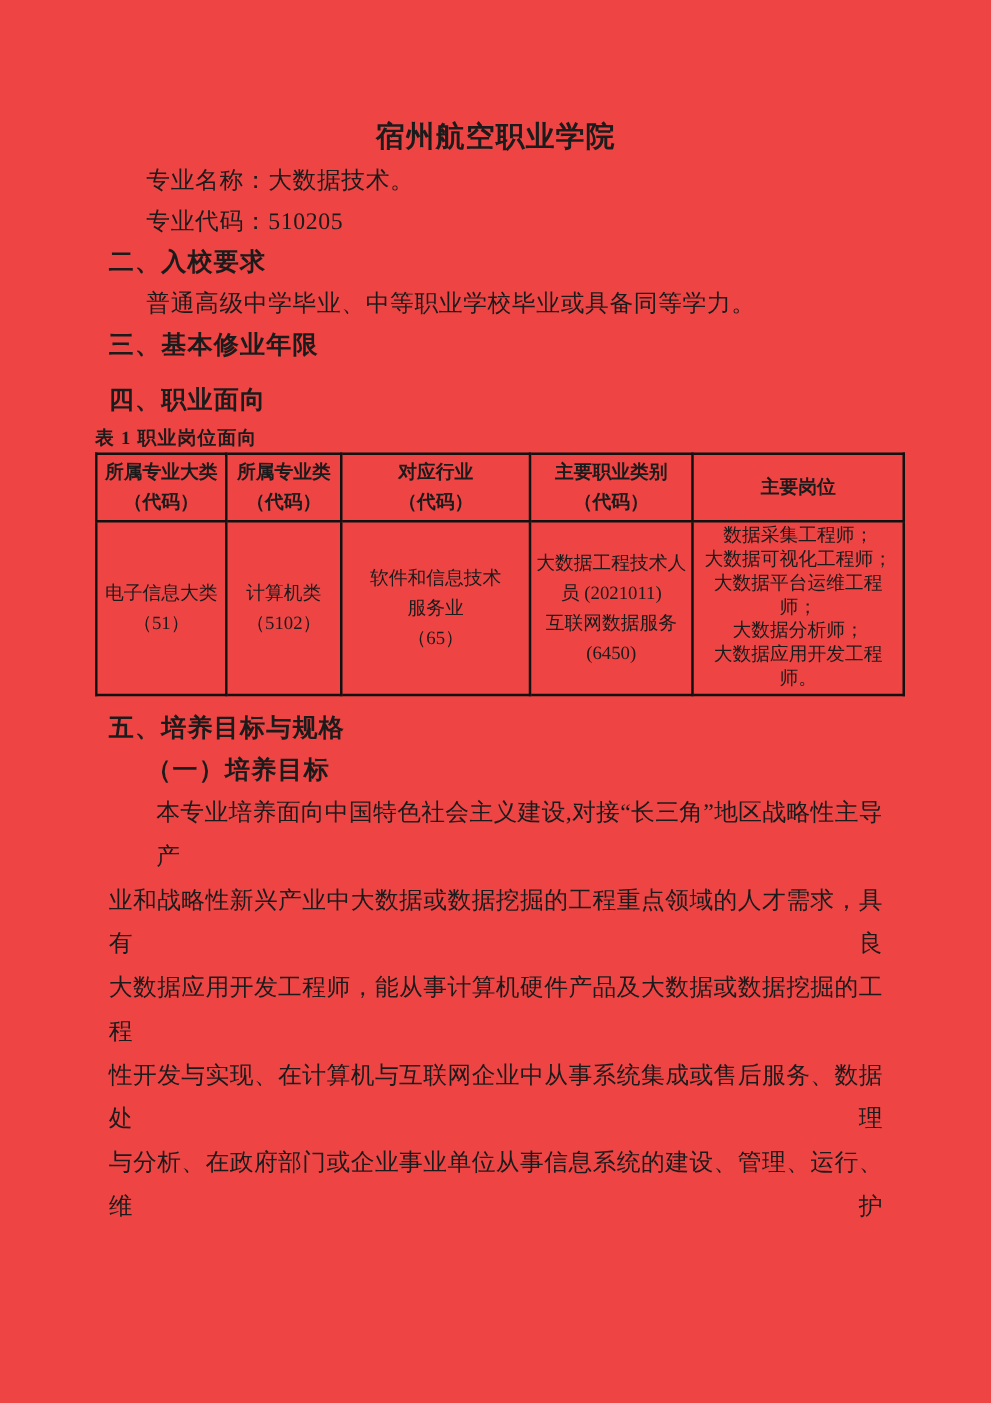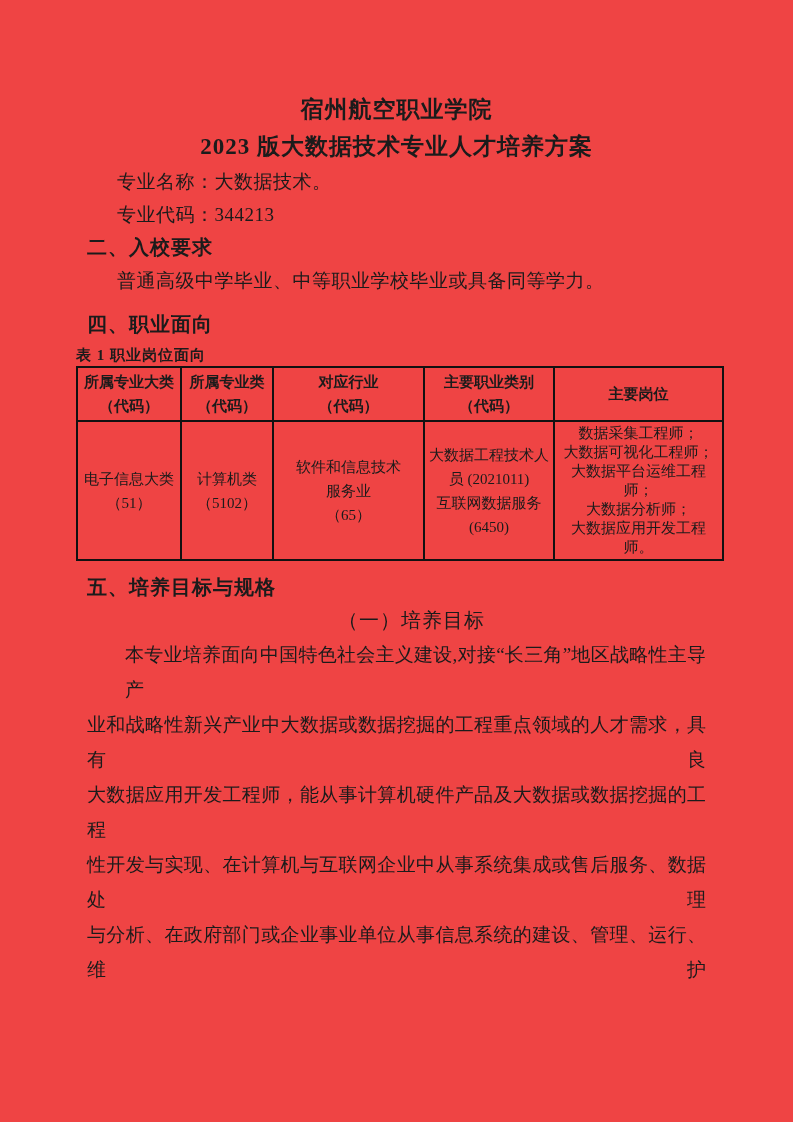--- a/index.html
+++ b/index.html
@@ -31,25 +31,24 @@
     font-size: 20px;
     font-weight: bold;
     line-height: 33px;
     letter-spacing: 1px;
   }
   .sec-heading.mt-lg { margin-top: 33px; }
   .sec-heading.mt-md { margin-top: 11px; }
   .sec-heading.mt-sm { margin-top: 10px; }
   .sub-heading {
     font-size: 20px;
-    font-weight: normal;
+    font-weight: bold;
     line-height: 33px;
     padding-left: 30px;
     letter-spacing: 1px;
-    text-align: center;
   }
   
   .body-line {
     font-size: 19px;
     line-height: 33px;
     padding-left: 30px;
     letter-spacing: 0.5px;
     white-space: nowrap;
   }
   .body-line.gap-top { margin-top: 7px; }
@@ -101,28 +100,28 @@
   .col-c3 { width: 151px; }
   .col-c4 { width: 130px; }
   .col-c5 { width: 169px; }
 </style>
 </head>
 <body>
 
 <div class="page">
 
   <div class="doc-title">宿州航空职业学院</div>
-  <div class="doc-title">2023 版大数据技术专业人才培养方案</div>
 
   <div class="body-line">专业名称：大数据技术。</div>
-  <div class="body-line">专业代码：344213</div>
+  <div class="body-line">专业代码：510205</div>
 
   <div class="sec-heading">二、入校要求</div>
   <div class="body-line">普通高级中学毕业、中等职业学校毕业或具备同等学力。</div>
 
+  <div class="sec-heading">三、基本修业年限</div>
 
   <div class="sec-heading mt-md">四、职业面向</div>
   <div class="table-caption">表 1  职业岗位面向</div>
 
   <table class="jobs">
     <colgroup>
       <col class="col-c1">
         <col class="col-c2">
         <col class="col-c3">
         <col class="col-c4">

